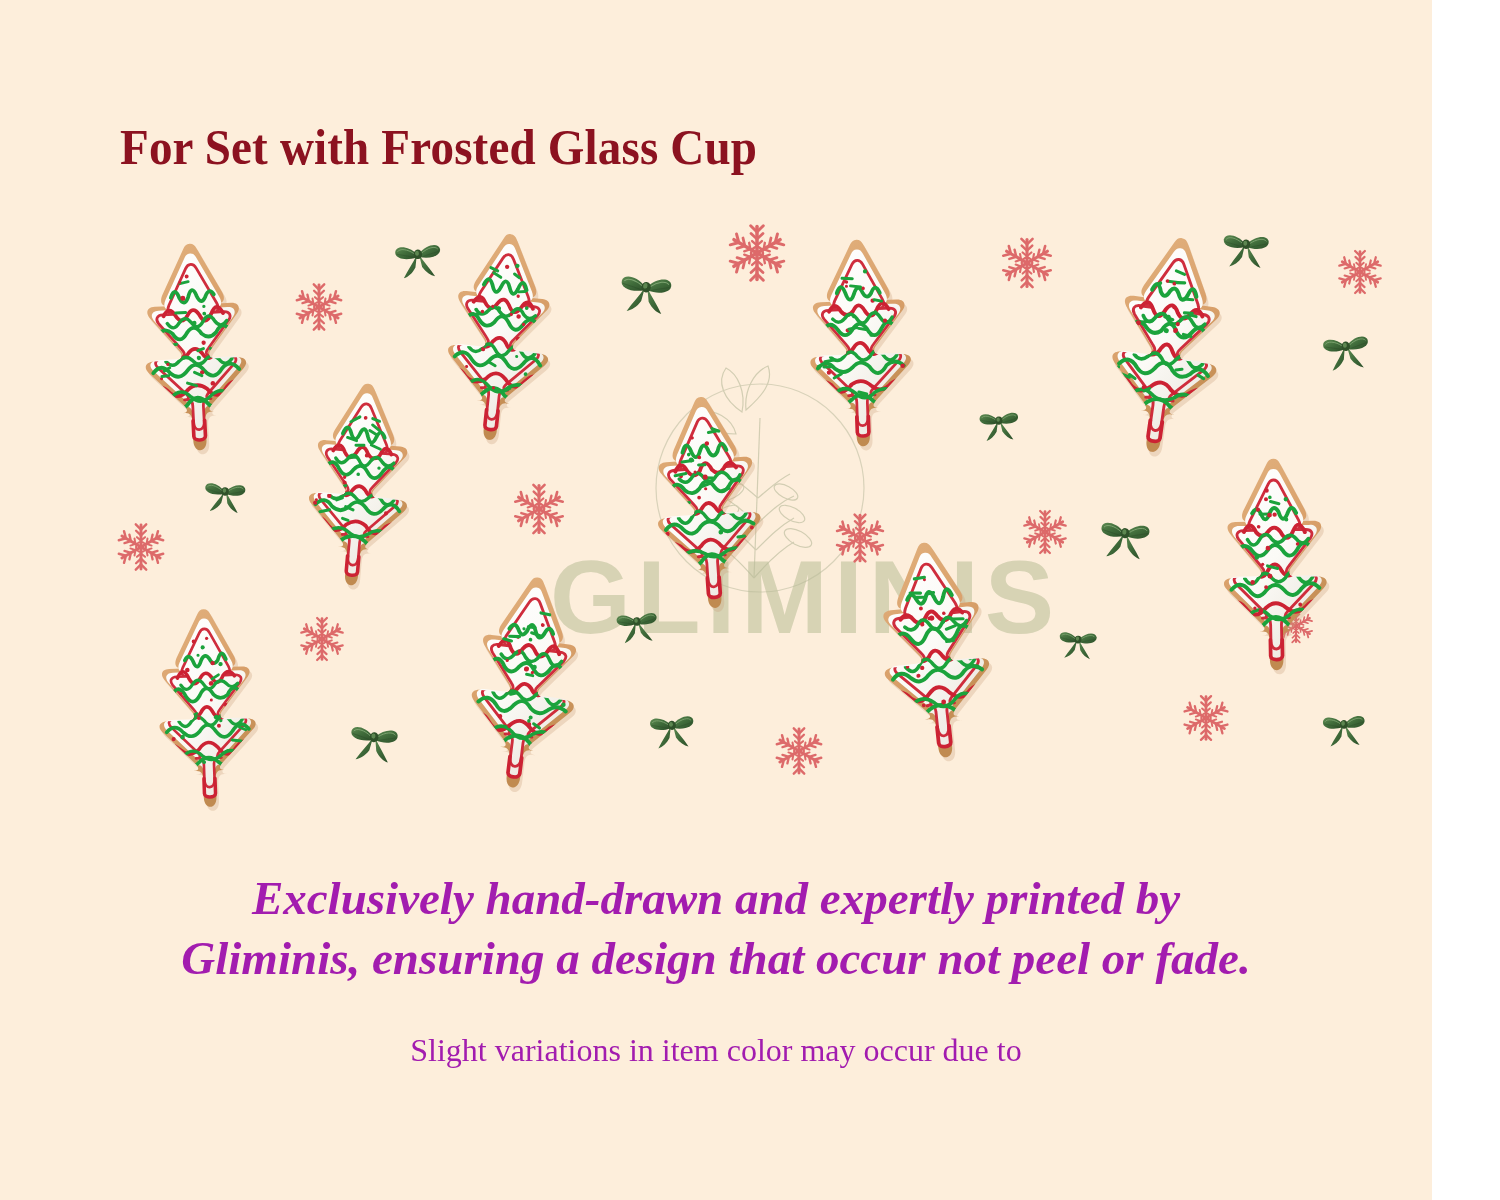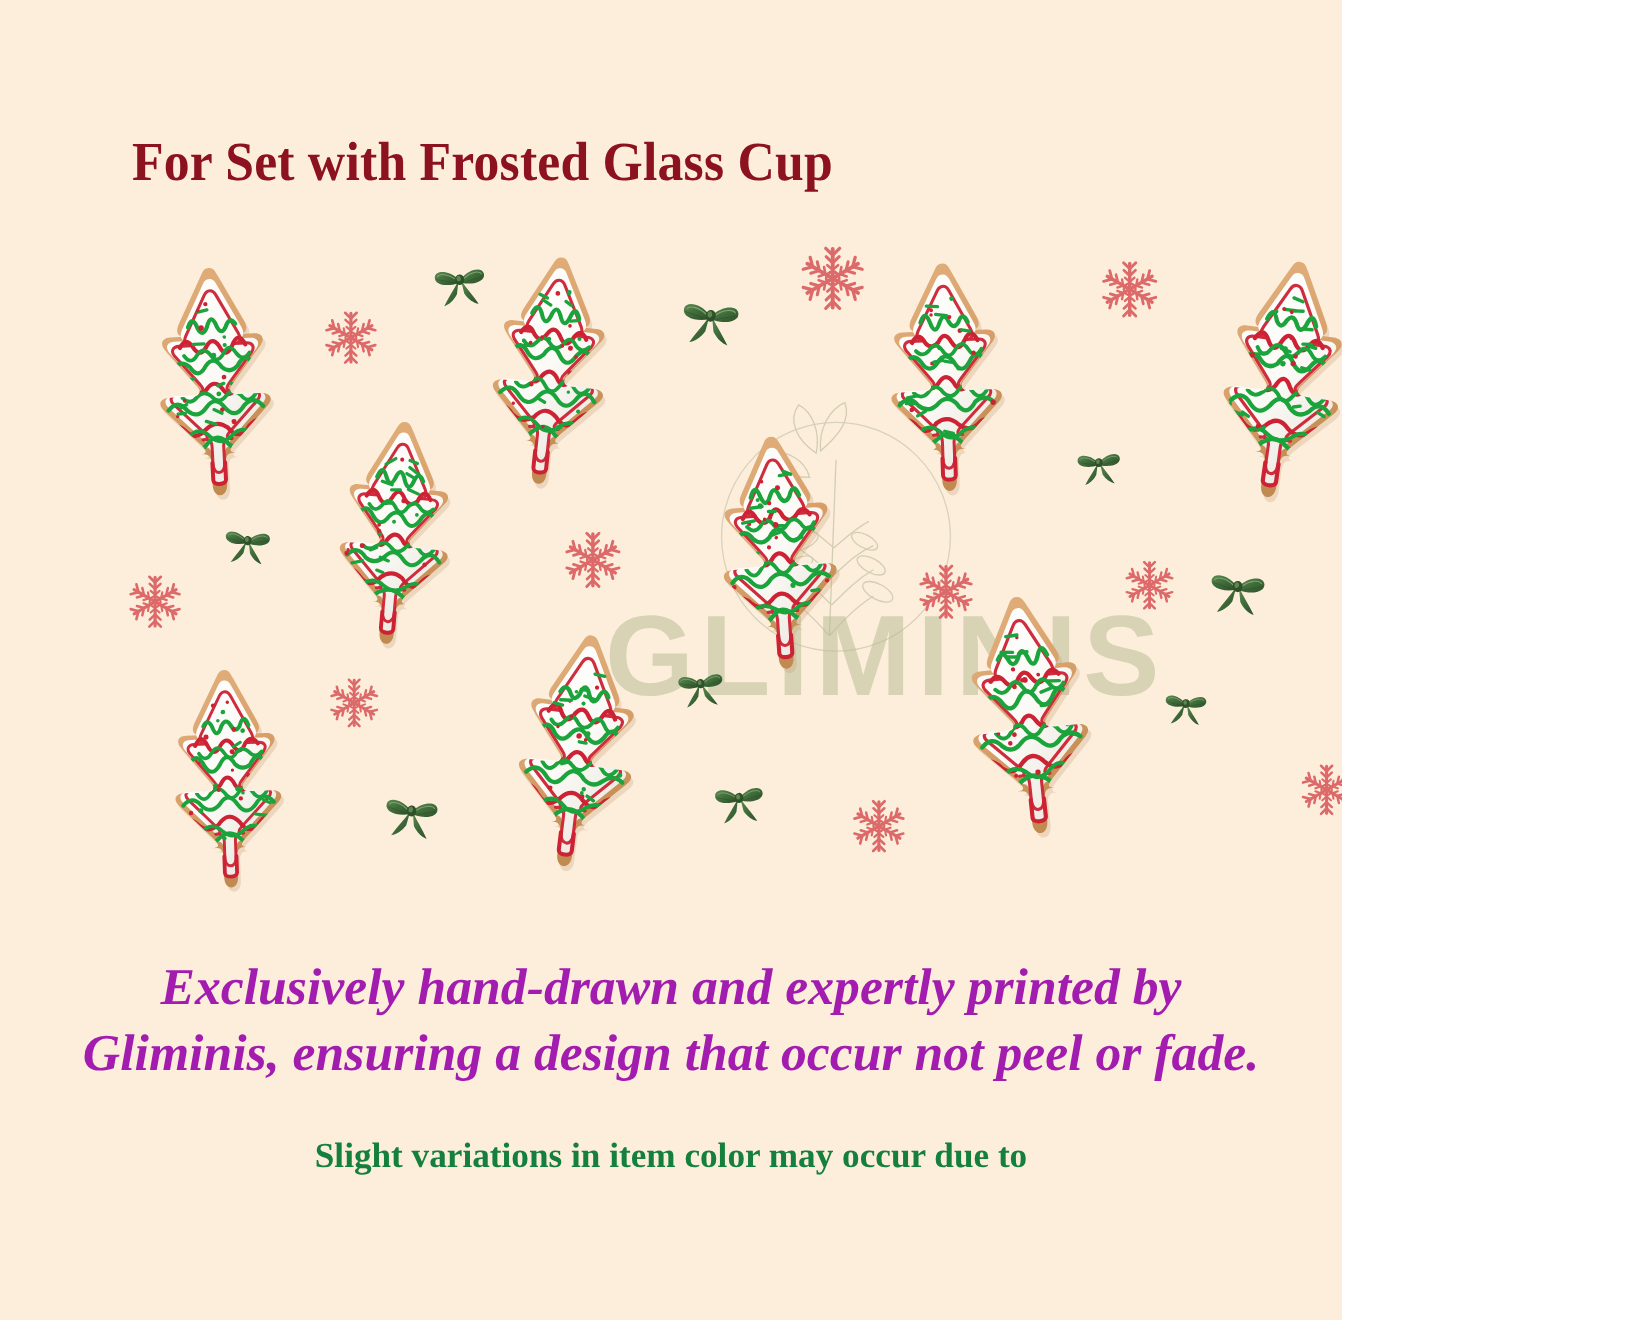--- a/index.html
+++ b/index.html
@@ -3,21 +3,21 @@
 <meta charset="utf-8">
 <title>Gliminis Christmas Tree Cookie Product Graphic</title>
 <style>
   html, body {
     margin: 0;
     padding: 0;
     background: #ffffff;
   }
   #page {
     position: relative;
-    width: 1220px;
+    width: 1432px;
     height: 1200px;
     background: #fdeedb;
     overflow: hidden;
     font-family: "Liberation Serif", "DejaVu Serif", serif;
   }
 
   
   #heading {
     position: absolute;
     left: 120px;
@@ -87,24 +87,23 @@
     font-style: italic;
     line-height: 1.28;
   }
   #disclaimer {
     position: absolute;
     left: 50%;
     transform: translateX(-50%);
     top: 1027px;
     width: 1000px;
     text-align: center;
-    color: #15803d;
+    color: #a21caf;
     font-size: 32px;
     line-height: 1.45;
-    font-weight: bold;
   }
   .nowrap { white-space: nowrap; }
 </style>
 </head>
 <body>
 
 <div id="page">
 
   <div id="heading">For Set with Frosted Glass Cup</div>
 

